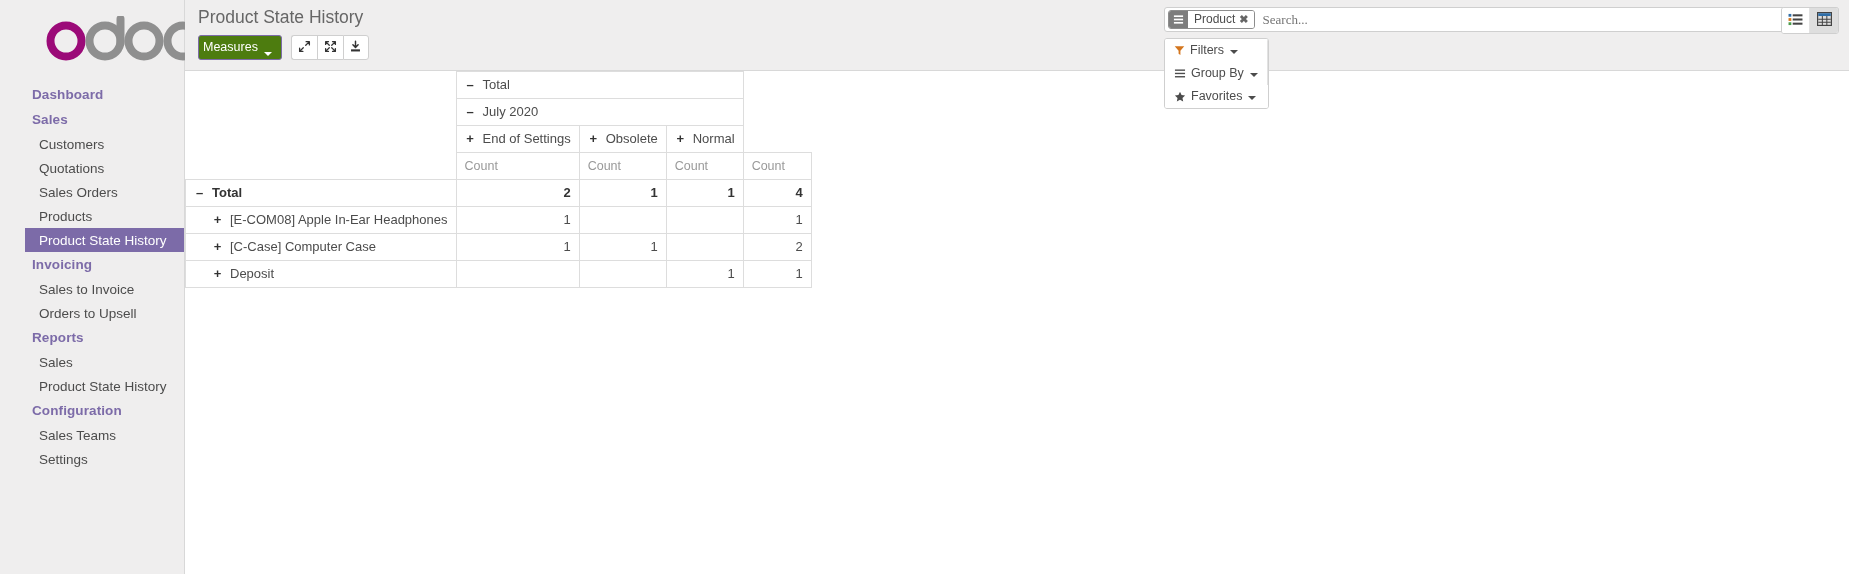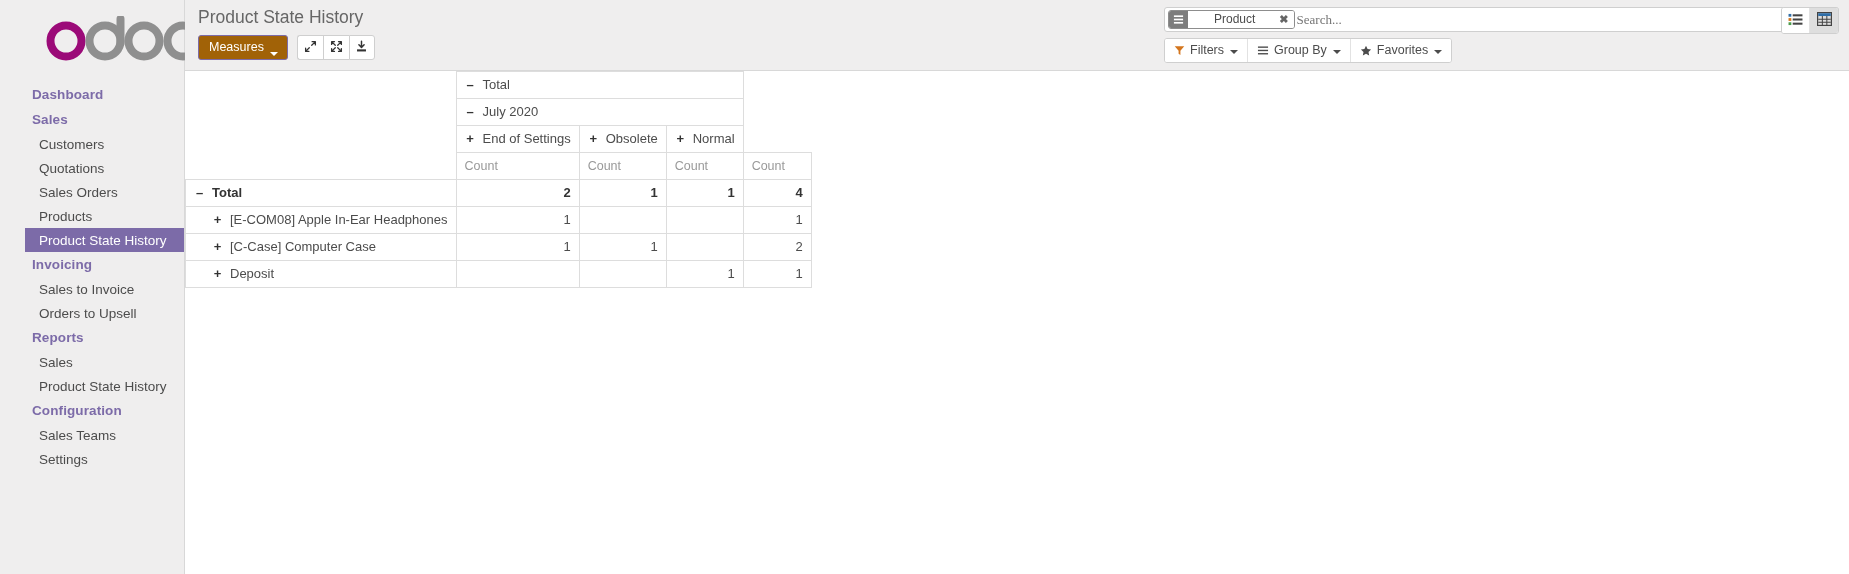--- a/index.html
+++ b/index.html
@@ -71,26 +71,26 @@
   .page-title {
     font-size: 17.5px;
     color: #666666;
     line-height: 22px;
     margin: 0 0 7px 0;
     font-weight: normal;
     white-space: nowrap;
   }
   .btn-row { display: flex; align-items: center; }
   .btn-measures {
-    background: #a16207;
+    background: #4d7c0f;
     color: #ffffff;
     border: 1px solid #7c6ba8;
     border-radius: 3px;
     font-size: 12.5px;
-    padding: 4px 9px 4px 10px;
+    padding: 4px 9px 4px 4px;
     line-height: 15px;
     cursor: pointer;
     display: flex;
     align-items: flex-end;
     white-space: nowrap;
   }
   .caret {
     display: inline-block;
     width: 0; height: 0;
     border-left: 4px solid transparent;
@@ -135,22 +135,22 @@
     padding: 0 2px 0 3px;
     position: relative;
   }
   .facet {
     display: flex;
     align-items: center;
     height: 19px;
     border: 1px solid #8d8d8d;
     border-radius: 3px;
     overflow: hidden;
+    margin-right: 6px;
     font-size: 12px;
-    gap: 20px;
   }
   .facet-icon {
     background: #7d7d7d;
     color: #ffffff;
     width: 19px; height: 19px;
     display: flex;
     align-items: center;
     justify-content: center;
   }
   .facet-label {
@@ -190,20 +190,21 @@
     align-items: center;
     justify-content: flex-start;
     margin-top: 6px;
   }
   .dropdown-group {
     display: flex;
     background: #ffffff;
     border: 1px solid #cfcfcf;
     border-radius: 3px;
     overflow: hidden;
+    flex-direction: column;
   }
   .dd-btn {
     display: flex;
     align-items: center;
     font-size: 12.5px;
     color: #4c4c4c;
     padding: 4px 9px;
     line-height: 15px;
     cursor: pointer;
     border-right: 1px solid #e2e2e2;

